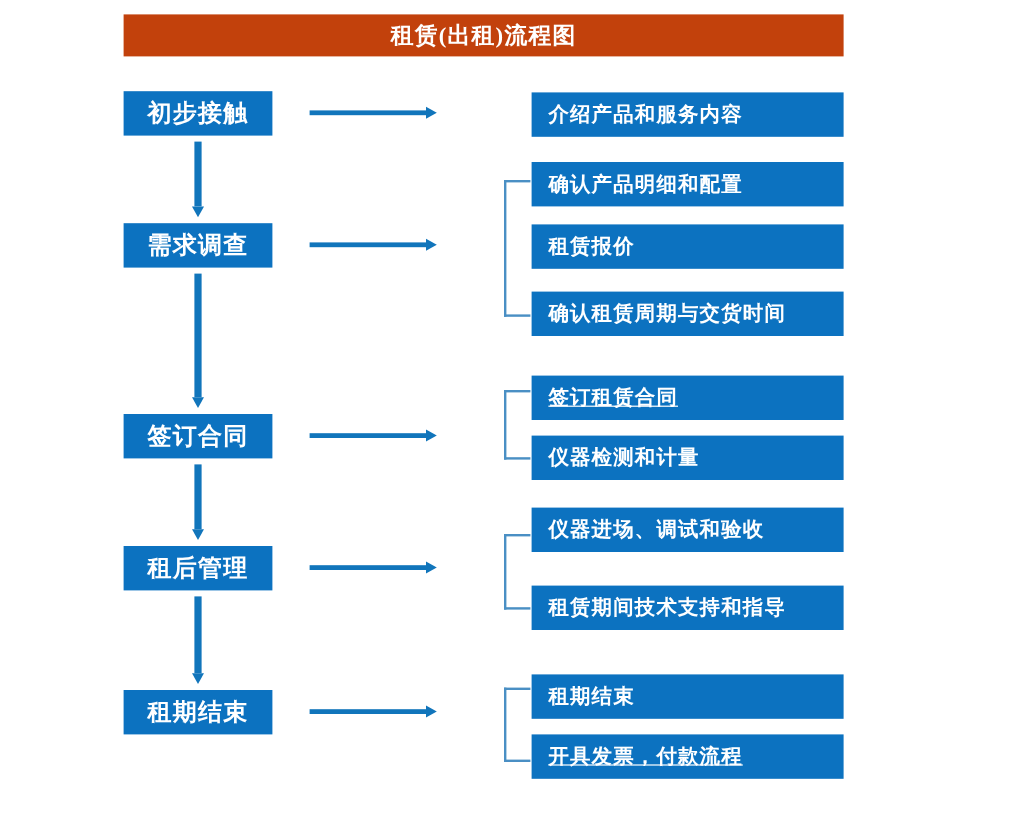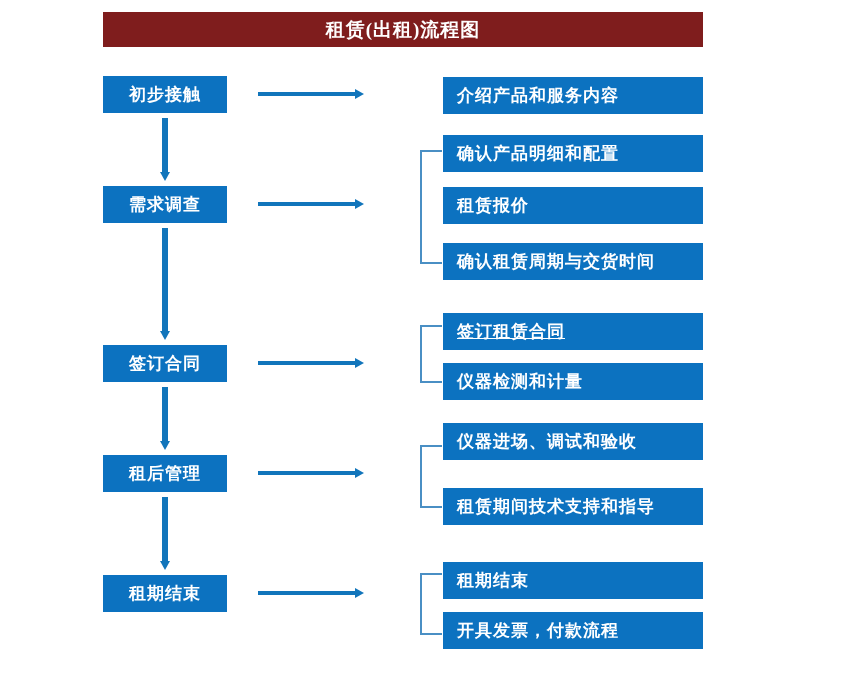--- a/index.html
+++ b/index.html
@@ -7,24 +7,24 @@
        font-family:"Liberation Serif","DejaVu Serif",serif;
        position:relative;overflow:hidden;}
   #stage{position:absolute;left:0;top:0;width:844px;height:688px;}
 
   .box{position:absolute;background:#0C72C0;color:#ffffff;
        display:flex;align-items:center;
        font-weight:bold;letter-spacing:1px;
        white-space:nowrap;box-sizing:border-box;}
 
   .title-bar{left:103px;top:12px;width:600px;height:35px;
-             justify-content:center;font-size:19px;background:#7f1d1d;}
+             justify-content:center;font-size:19px;background:#c2410c;}
 
   .stage-box{width:124px;height:37px;left:103px;
-             justify-content:center;font-size:17px;}
+             justify-content:center;font-size:20px;}
 
   .detail-box{width:260px;height:37px;left:443px;
               justify-content:flex-start;padding-left:14px;font-size:17px;}
 
   
   .v-arrow{position:absolute;left:160px;width:10px;}
   .v-arrow .stem{position:absolute;left:2px;top:0;width:6px;background:#1175BB;}
   .v-arrow .head{position:absolute;left:0;width:0;height:0;
                  border-left:5px solid transparent;
                  border-right:5px solid transparent;
@@ -107,15 +107,15 @@
   <div class="box detail-box" style="top:187px;">租赁报价</div>
   <div class="box detail-box" style="top:243px;">确认租赁周期与交货时间</div>
 
   <div class="box detail-box" style="top:313px;text-decoration:underline;">签订租赁合同</div>
   <div class="box detail-box" style="top:363px;">仪器检测和计量</div>
 
   <div class="box detail-box" style="top:423px;">仪器进场、调试和验收</div>
   <div class="box detail-box" style="top:488px;">租赁期间技术支持和指导</div>
 
   <div class="box detail-box" style="top:562px;">租期结束</div>
-  <div class="box detail-box" style="top:612px;">开具发票，付款流程</div>
+  <div class="box detail-box" style="top:612px;text-decoration:underline;">开具发票，付款流程</div>
 
 </div>
 
 </body></html>

